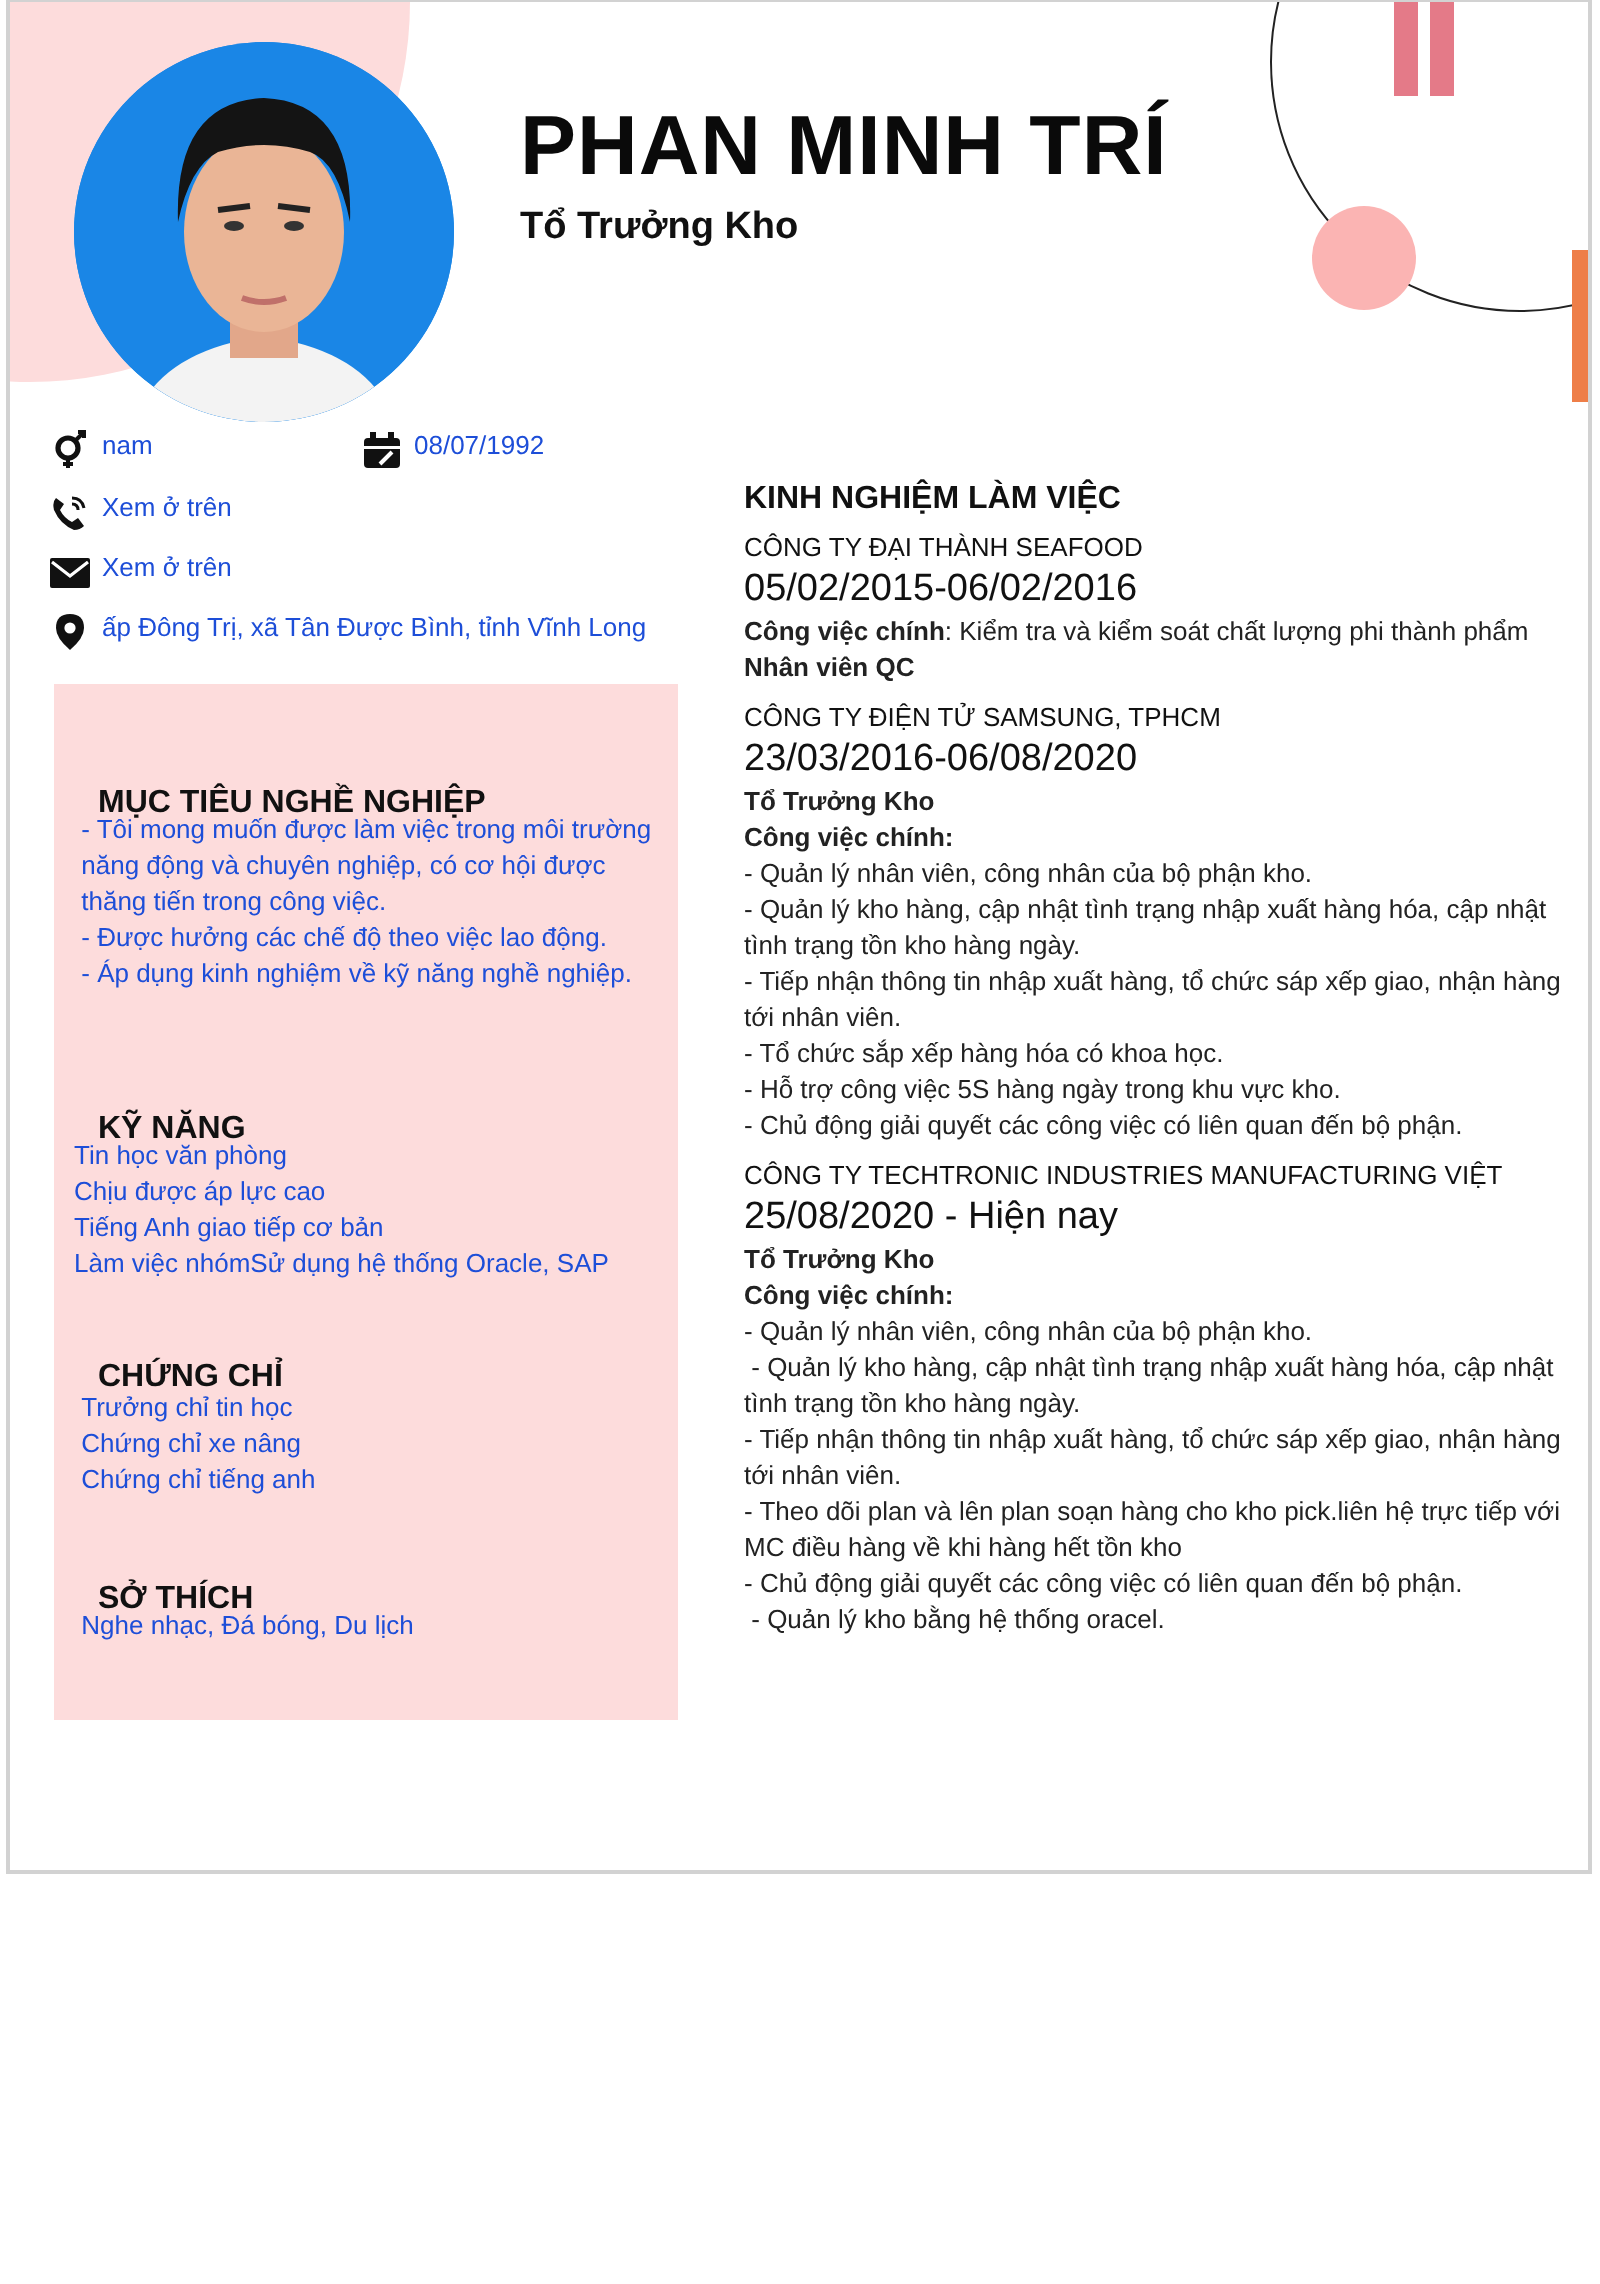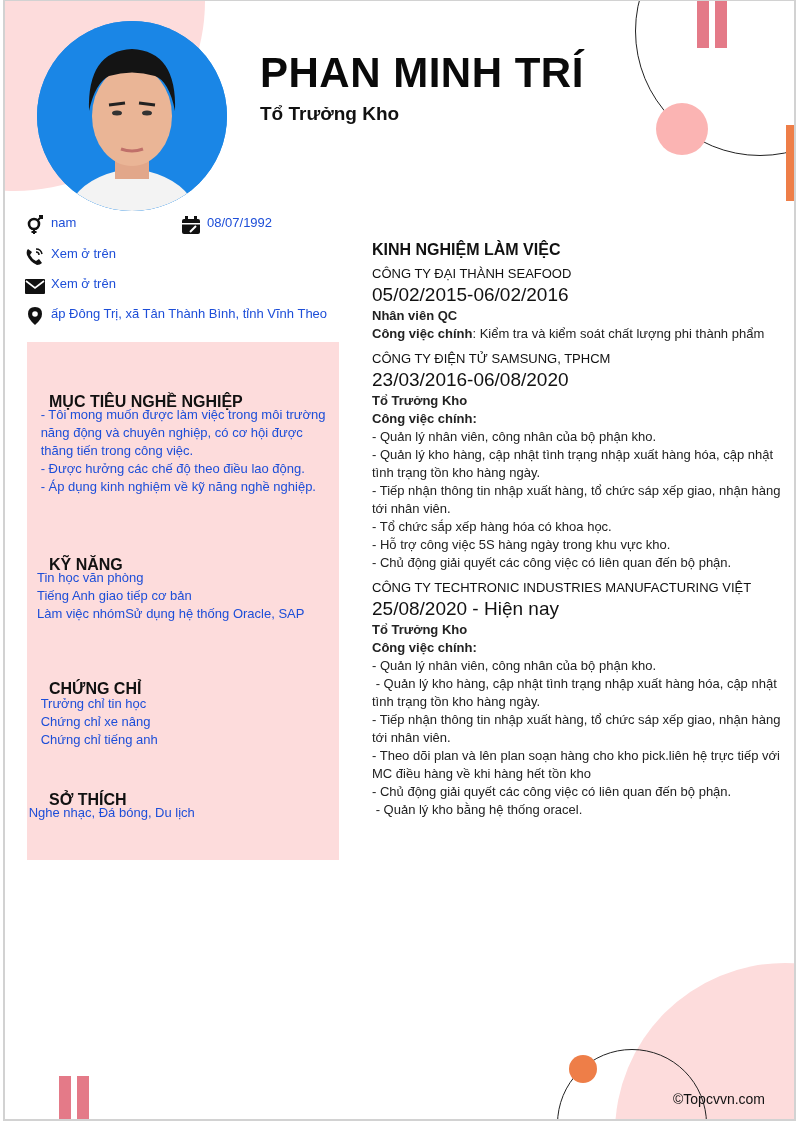--- a/index.html
+++ b/index.html
@@ -1,17 +1,17 @@
 <!DOCTYPE html>
 <html><head>
 <meta charset="utf-8">
 <style>
   html, body { margin: 0; padding: 0; background: #ffffff; }
   body { width: 800px; height: 1142px; position: relative; overflow: hidden; font-family: "Liberation Sans", sans-serif; color: #111; }
-  .page { position: absolute; left: 3px; top: 0; width: 793px; height: 1121px; background: #fff; border: 2px solid #d2d2d2; border-top: 1px solid #d2d2d2; overflow: hidden; box-sizing: border-box; }
+  .page { position: absolute; left: 3px; top: 0; width: 793px; height: 937px; background: #fff; border: 2px solid #d2d2d2; border-top: 1px solid #d2d2d2; overflow: hidden; box-sizing: border-box; }
   .deco { position: absolute; }
   .tl-blob { left: -180px; top: -190px; width: 380px; height: 380px; border-radius: 50%; background: #fddcdc; }
   .tr-ring { left: 630px; top: -95px; width: 250px; height: 250px; border-radius: 50%; border: 1.2px solid #222; box-sizing: border-box; }
   .tr-pink-dot { left: 651px; top: 102px; width: 52px; height: 52px; border-radius: 50%; background: #fbb4b3; }
   .tr-bars { left: 692px; top: 0; width: 30px; height: 47px; }
   .bar { position: absolute; top: 0; width: 12px; height: 100%; background: #e47a88; }
   .orange-tab { left: 781px; top: 124px; width: 12px; height: 76px; background: #ee7e48; }
   .br-blob { left: 610px; top: 962px; width: 340px; height: 340px; border-radius: 50%; background: #fddcdc; }
   .br-ring { left: 552px; top: 1048px; width: 150px; height: 150px; border-radius: 50%; border: 1.2px solid #222; box-sizing: border-box; }
   .br-orange-dot { left: 564px; top: 1054px; width: 28px; height: 28px; border-radius: 50%; background: #ee7e48; }
@@ -118,63 +118,64 @@
     </span>
     <span>Xem ở trên</span>
   </div>
   <div class="info-row" style="left:20px; top:305px;">
     <span class="ic">
       <svg viewBox="0 0 20 20">
           <path d="M10 1 Q3 1 3 8 Q3 13 10 19 Q17 13 17 8 Q17 1 10 1 Z" fill="#111"></path>
           <circle cx="10" cy="8" r="2.8" fill="#fff"></circle>
         </svg>
     </span>
-    <span>ấp Đông Trị, xã Tân Thành Bình, tỉnh Vĩnh Theo</span>
+    <span>ấp Đông Trị, xã Tân Được Bình, tỉnh Vĩnh Long</span>
   </div>
 
   <div class="left-panel"></div>
 
   <h3 class="sec-title" style="left:32px; top:380px;">MỤC TIÊU NGHỀ NGHIỆP</h3>
   <div class="sec-body" style="left:32px; top:405px;">
     <div> - Tôi mong muốn được làm việc trong môi trường</div>
     <div> năng động và chuyên nghiệp, có cơ hội được</div>
     <div> thăng tiến trong công việc.</div>
-    <div> - Được hưởng các chế độ theo điều lao động.</div>
+    <div> - Được hưởng các chế độ theo việc lao động.</div>
     <div> - Áp dụng kinh nghiệm về kỹ năng nghề nghiệp.</div>
   </div>
 
   <h3 class="sec-title" style="left:32px; top:543px;">KỸ NĂNG</h3>
   <div class="sec-body" style="left:32px; top:568px;">
     <div>Tin học văn phòng</div>
+    <div>Chịu được áp lực cao</div>
     <div>Tiếng Anh giao tiếp cơ bản</div>
     <div>Làm việc nhómSử dụng hệ thống Oracle, SAP</div>
   </div>
 
   <h3 class="sec-title" style="left:32px; top:667px;">CHỨNG CHỈ</h3>
   <div class="sec-body" style="left:32px; top:694px;">
     <div> Trưởng chỉ tin học</div>
     <div> Chứng chỉ xe nâng</div>
     <div> Chứng chỉ tiếng anh</div>
   </div>
 
   <h3 class="sec-title" style="left:32px; top:778px;">SỞ THÍCH</h3>
-  <div class="sec-body" style="left:20px; top:803px;">
+  <div class="sec-body" style="left:32px; top:803px;">
     <div> Nghe nhạc, Đá bóng, Du lịch</div>
   </div>
 
   <div class="right-col">
 
     <section style="margin-top:18px;">
       <h3 class="r-title">KINH NGHIỆM LÀM VIỆC</h3>
 
       <div class="job">
         <div class="company">CÔNG TY ĐẠI THÀNH SEAFOOD</div>
         <div class="period">05/02/2015-06/02/2016</div>
+        <div class="r-line"><span class="r-bold">Công việc chính</span><span>: Kiểm tra và kiểm soát chất lượng phi thành phẩm</span></div>
         <div class="r-line r-bold">Nhân viên QC</div>
-        <div class="r-line"><span class="r-bold">Công việc chính</span><span>: Kiểm tra và kiểm soát chất lượng phi thành phẩm</span></div>
       </div>
 
       <div class="job">
         <div class="company">CÔNG TY ĐIỆN TỬ SAMSUNG, TPHCM</div>
         <div class="period">23/03/2016-06/08/2020</div>
         <div class="r-line r-bold">Tổ Trưởng Kho</div>
         <div class="r-line r-bold">Công việc chính:</div>
         <ul>
           <li>- Quản lý nhân viên, công nhân của bộ phận kho.</li>
           <li>- Quản lý kho hàng, cập nhật tình trạng nhập xuất hàng hóa, cập nhật tình trạng tồn kho hàng ngày.</li>

